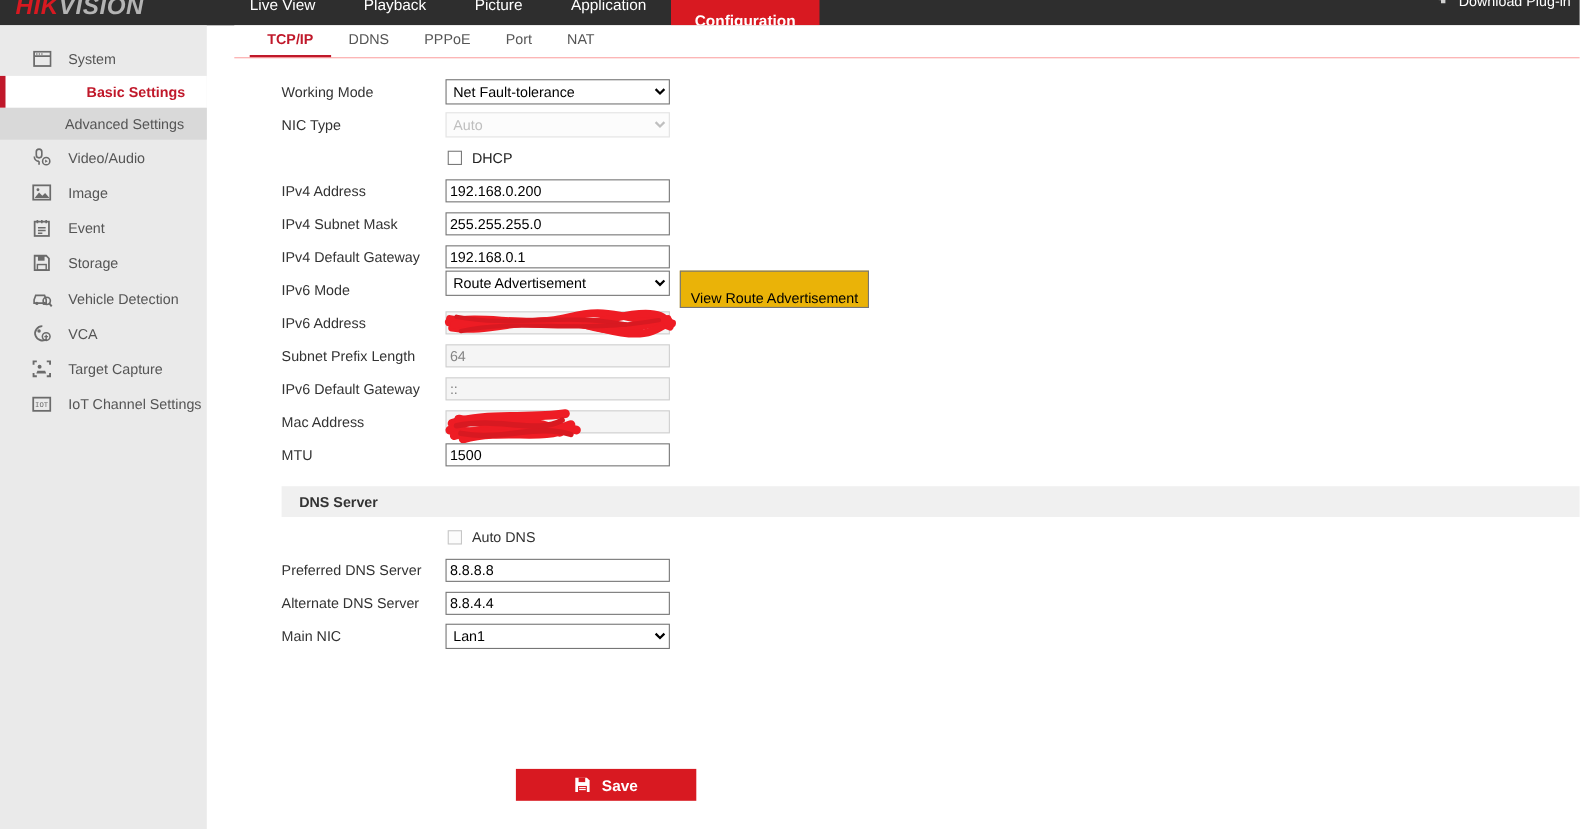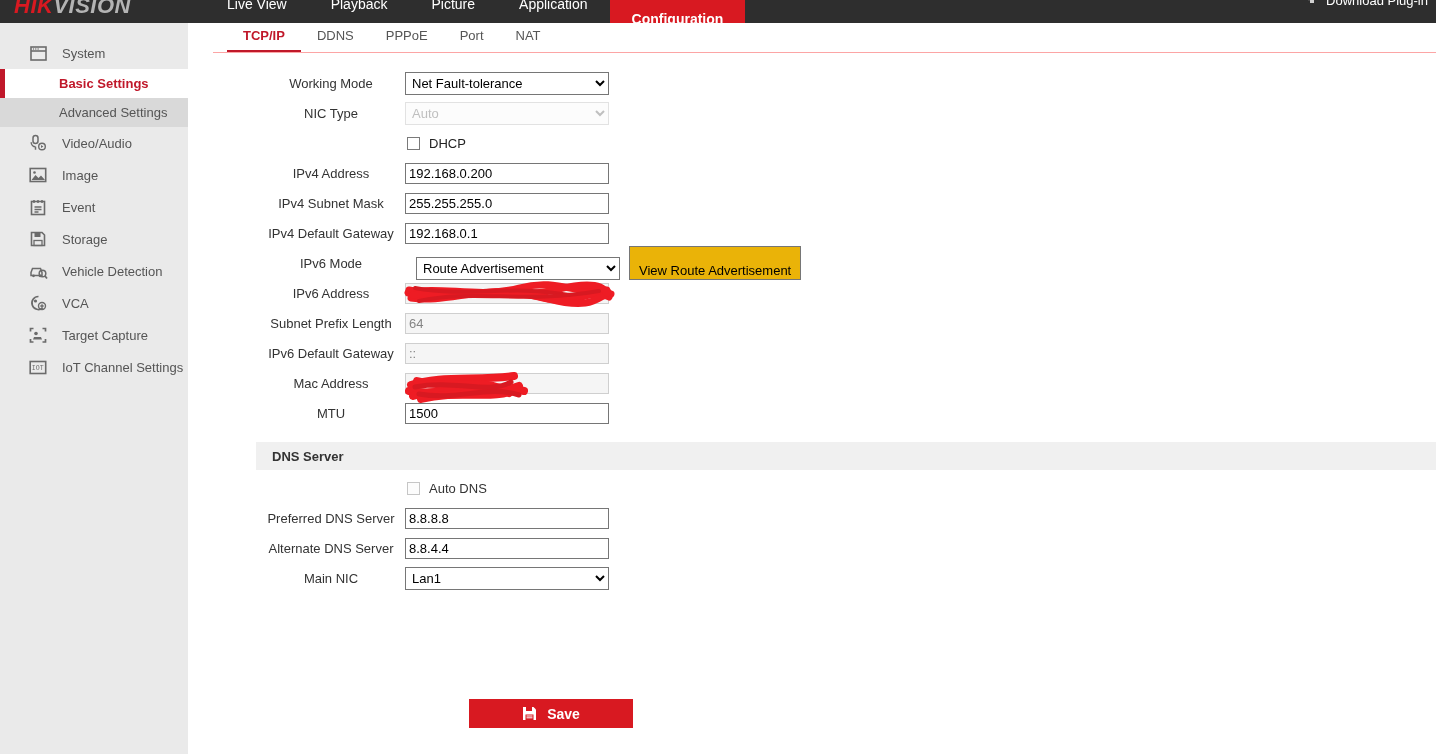--- a/index.html
+++ b/index.html
@@ -86,20 +86,21 @@
   }
   .side-item.sub {
     padding-left: 59px;
     height: 29px;
     background: #d9d9d9;
   }
   .side-item.sub.active {
     background: #ffffff;
     color: #c0182a;
     font-weight: bold;
+    justify-content: center;
   }
   .side-item.sub.active::before {
     content: "";
     position: absolute; left: 0; top: 0;
     width: 5px; height: 100%;
     background: #c0182a;
   }
   .side-label { line-height: 1; }
 
   
@@ -140,21 +141,20 @@
     position: relative;
     height: 30px;
     display: flex; align-items: center;
   }
   .row .lbl {
     position: absolute; left: 43px;
     width: 150px;
     font-size: 13px;
     color: #333333;
     white-space: nowrap;
-    text-align: center;
   }
   .row .fld { position: absolute; left: 192px; }
 
   input.txt {
     width: 204px; height: 21px;
     border: 1px solid #767676;
     background: #ffffff;
     font-family: "Liberation Sans", sans-serif;
     font-size: 13px;
     color: #000000;
@@ -441,21 +441,21 @@
 
     <div class="row">
       <div class="lbl">IPv4 Default Gateway</div>
       <div class="fld">
         <input class="txt" type="text" value="192.168.0.1" style="">
       </div>
     </div>
 
     <div class="row">
       <div class="lbl">IPv6 Mode</div>
-      <div class="fld" style="display:flex; align-items:flex-end; gap:9px;margin-left:11px;">
+      <div class="fld" style="display:flex; align-items:flex-start; gap:9px;">
         <select class="sel">
           <option>Route Advertisement</option>
         </select>
         <button class="btn-outline">View Route Advertisement</button>
       </div>
     </div>
 
     <div class="row">
       <div class="lbl">IPv6 Address</div>
       <div class="fld">

